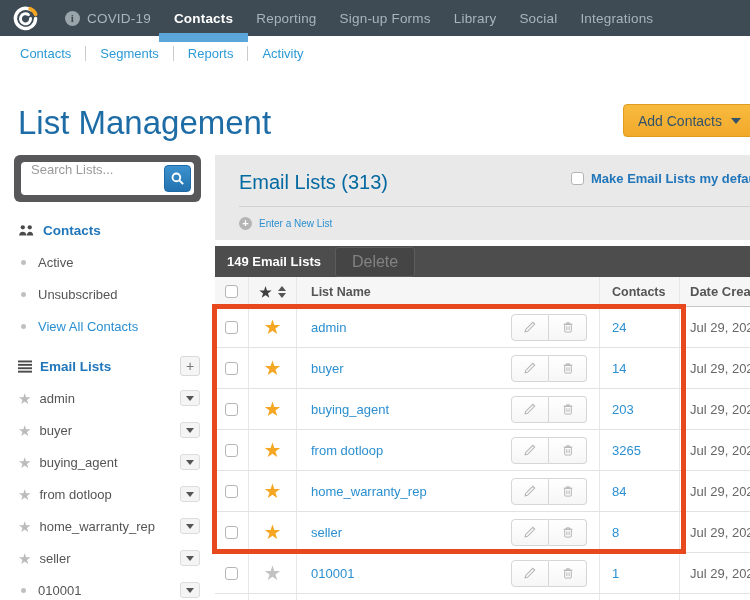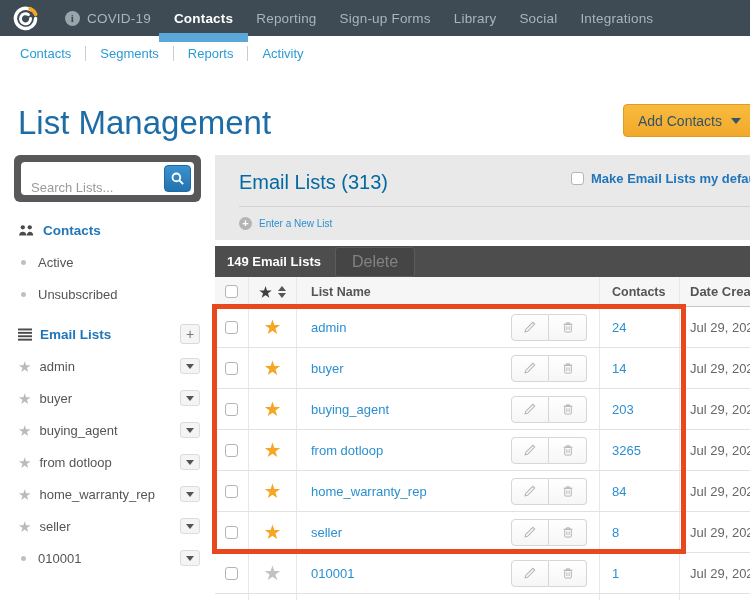--- a/index.html
+++ b/index.html
@@ -47,21 +47,21 @@
     background:linear-gradient(#f8bb3e,#f2a92b); border:1px solid #e09b21;
     border-radius:4px; color:#33536b; font-size:14px; padding:0 14px;
     display:flex; align-items:center; gap:9px; cursor:pointer; z-index:4;
   }
   .caret-dn { width:0; height:0; border-left:5px solid transparent; border-right:5px solid transparent; border-top:6px solid #33536b; }
   
   .search-wrap {
     position:absolute; left:14px; top:155px; width:187px; height:47px;
     background:#58585a; border-radius:6px; padding:7px; z-index:3;
   }
-  .search-inner { position:relative; background:#fff; border-radius:4px; height:33px; display:flex; align-items:flex-end; }
+  .search-inner { position:relative; background:#fff; border-radius:4px; height:33px; display:flex; align-items:flex-start; }
   .search-inner input { border:none; outline:none; flex:1; padding:0 34px 0 10px; font-size:13px; color:#555; background:transparent; font-family:"Liberation Sans", sans-serif; }
   .search-inner input::placeholder { color:#9a9a9a; }
   .search-btn {
     position:absolute; right:3px; top:3px; width:27px; height:27px;
     background:linear-gradient(#3c93cf,#2272ae); border:1px solid #1e6aa6;
     border-radius:4px; display:flex; align-items:center; justify-content:center; cursor:pointer; padding:0;
   }
   
   .side-nav { position:absolute; left:18px; top:214px; width:182px; font-size:13px; }
   .side-row { height:32px; display:flex; align-items:center; gap:8px; position:relative; cursor:pointer; }
@@ -216,20 +216,24 @@
   <div class="side-row side-item">
     <span class="bullet"></span>
     <span class="side-label">Active</span>
   </div>
 
   <div class="side-row side-item">
     <span class="bullet"></span>
     <span class="side-label">Unsubscribed</span>
   </div>
 
+  <div class="side-row side-item link">
+    <span class="bullet"></span>
+    <span class="side-label">View All Contacts</span>
+  </div>
 </div>
   <div class="side-row mt8">
     <svg width="14" height="13" viewBox="0 0 14 13" fill="#4a4a4a">
       <rect y="0.5" width="14" height="1.9"></rect>
         <rect y="3.9" width="14" height="1.9"></rect>
       <rect y="7.3" width="14" height="1.9"></rect>
         <rect y="10.7" width="14" height="1.9"></rect>
     </svg>
     <span class="side-header-label">Email Lists</span>
     <button class="plus-btn">+</button>

